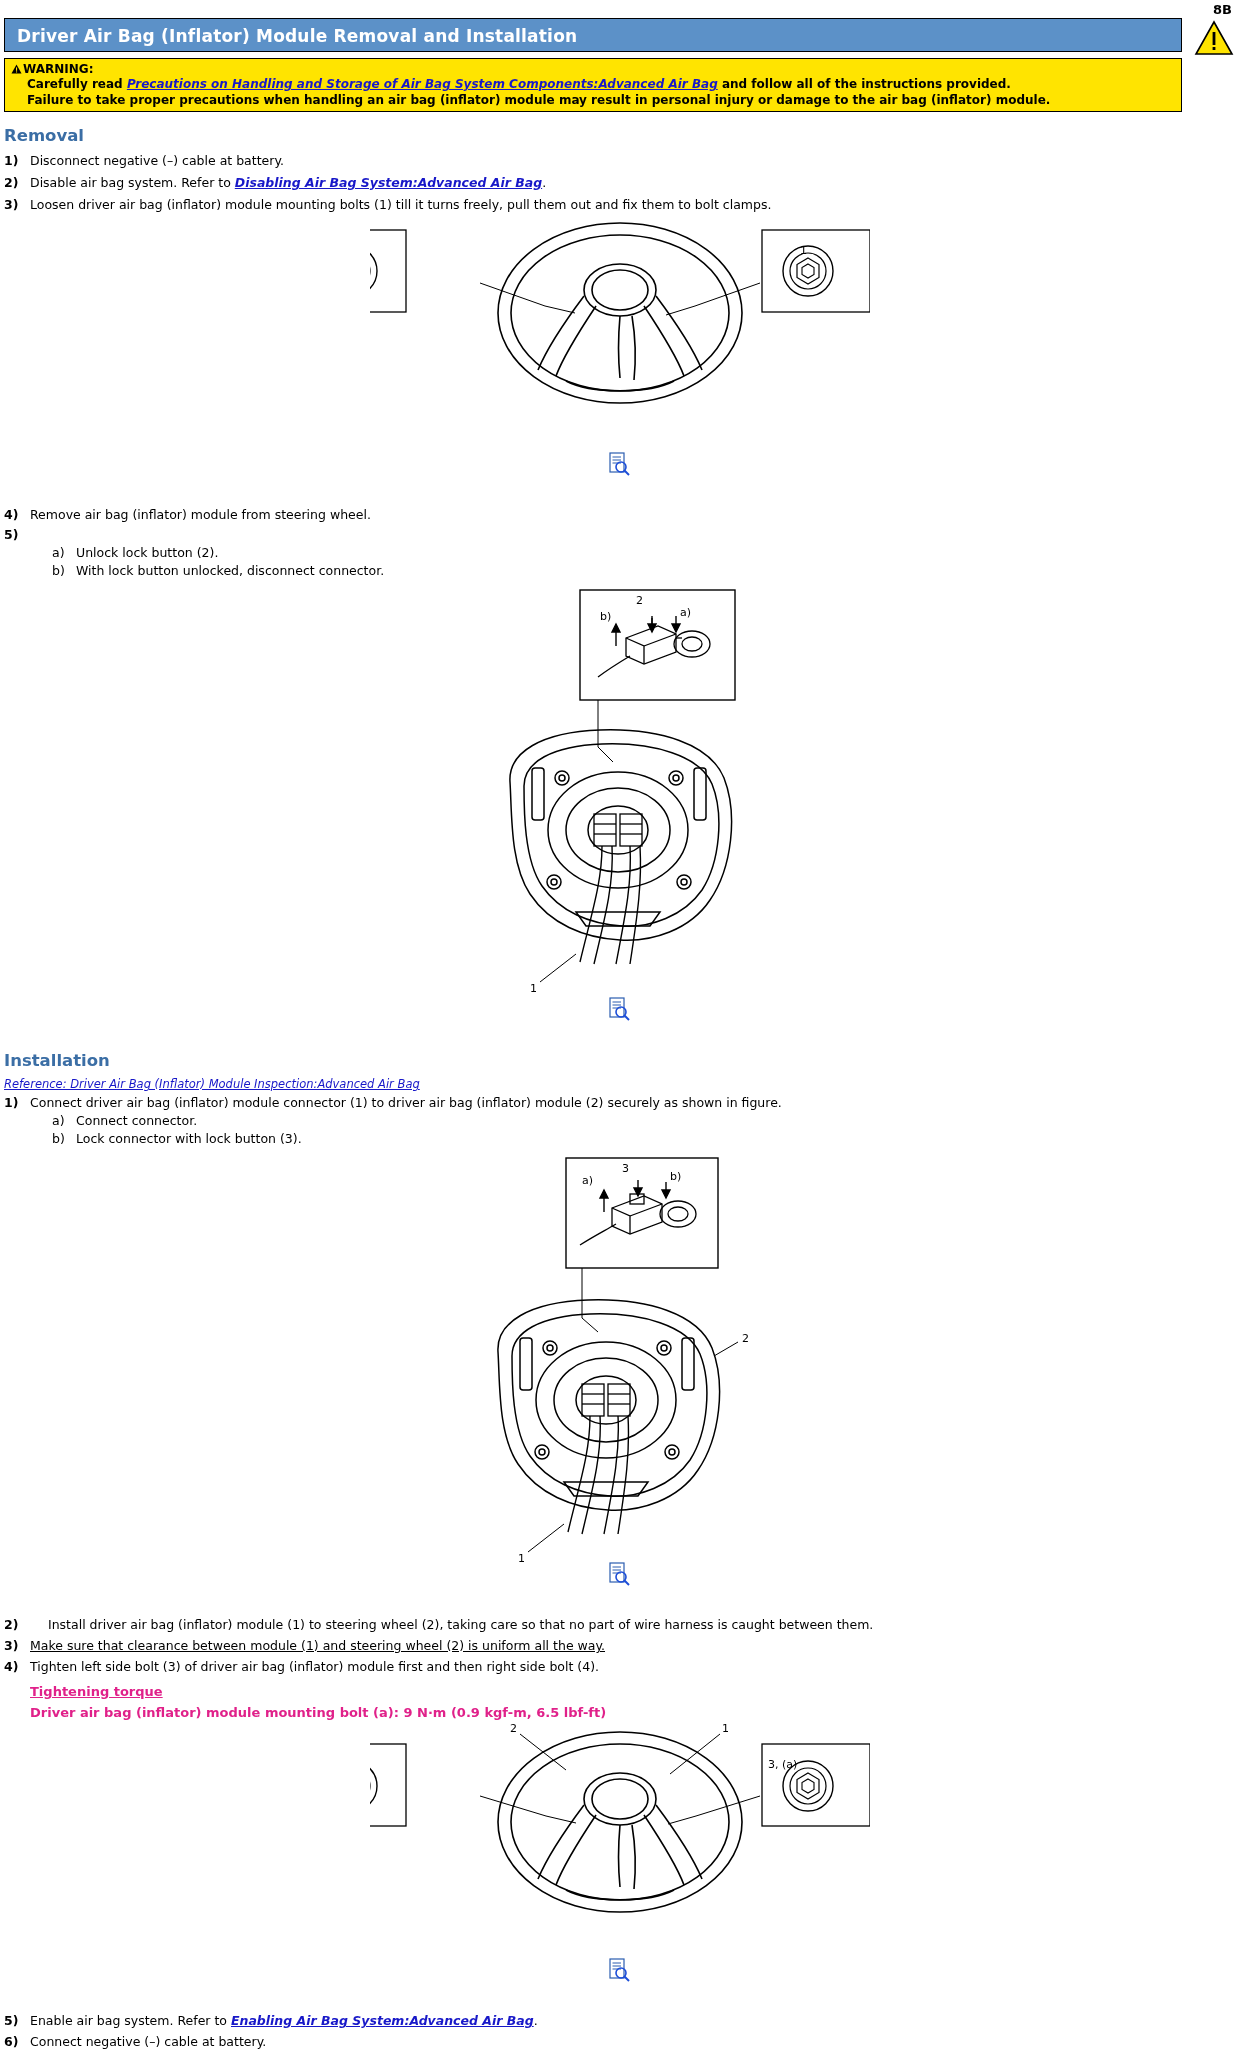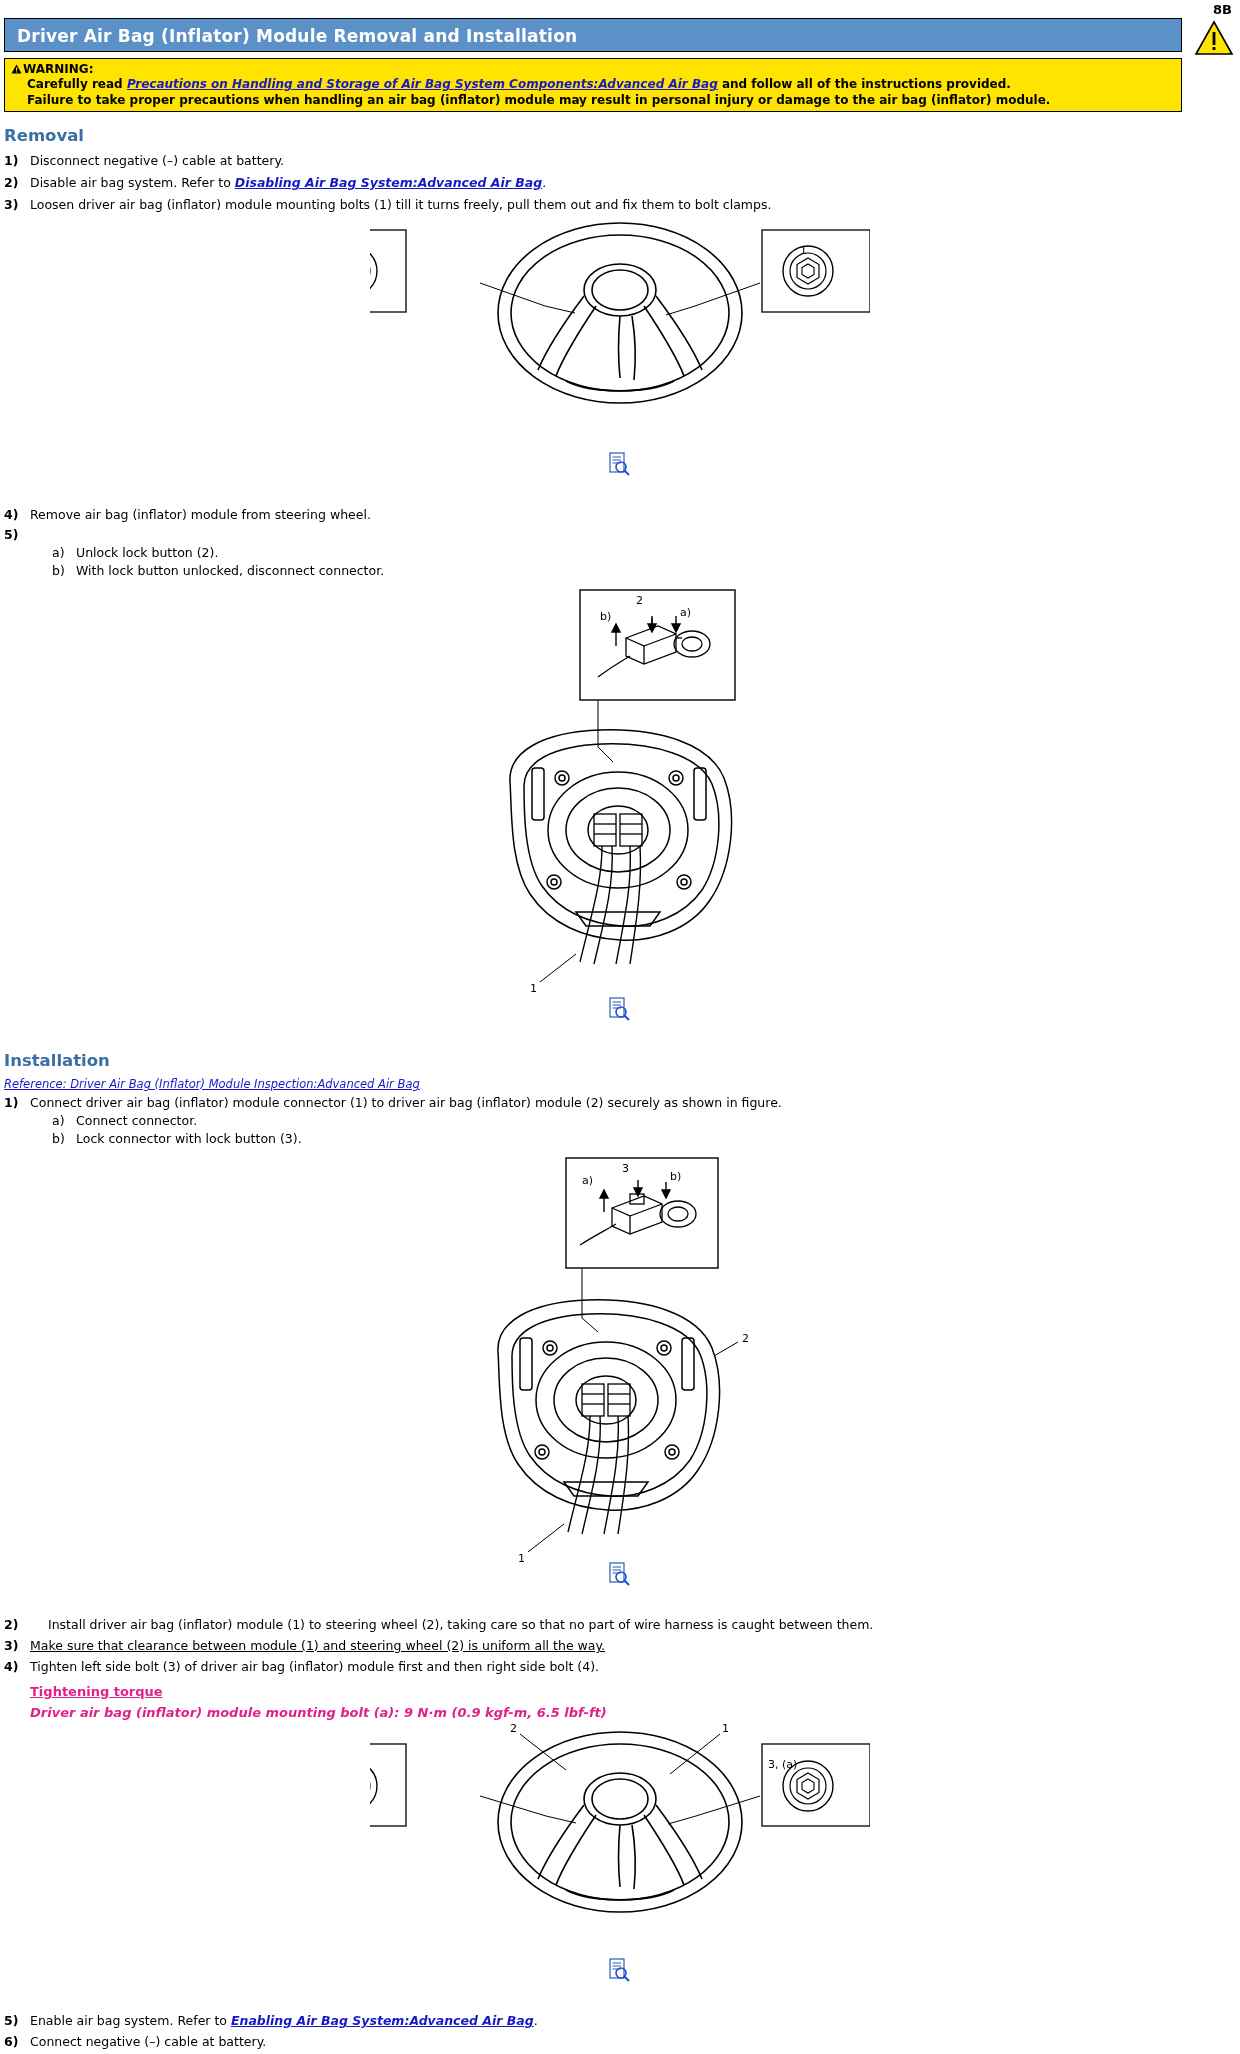--- a/index.html
+++ b/index.html
@@ -140,21 +140,20 @@
     color: #e0218a;
     font-weight: bold;
     font-size: 13px;
     text-decoration: underline;
   }
   .torque-value {
     position: absolute;
     color: #e0218a;
     font-weight: bold;
     font-size: 13px;
-    font-style: italic;
   }
 
   
   .zoom-icon {
     position: absolute;
     width: 22px;
     height: 24px;
   }
 
   figure, svg { display: block; }

